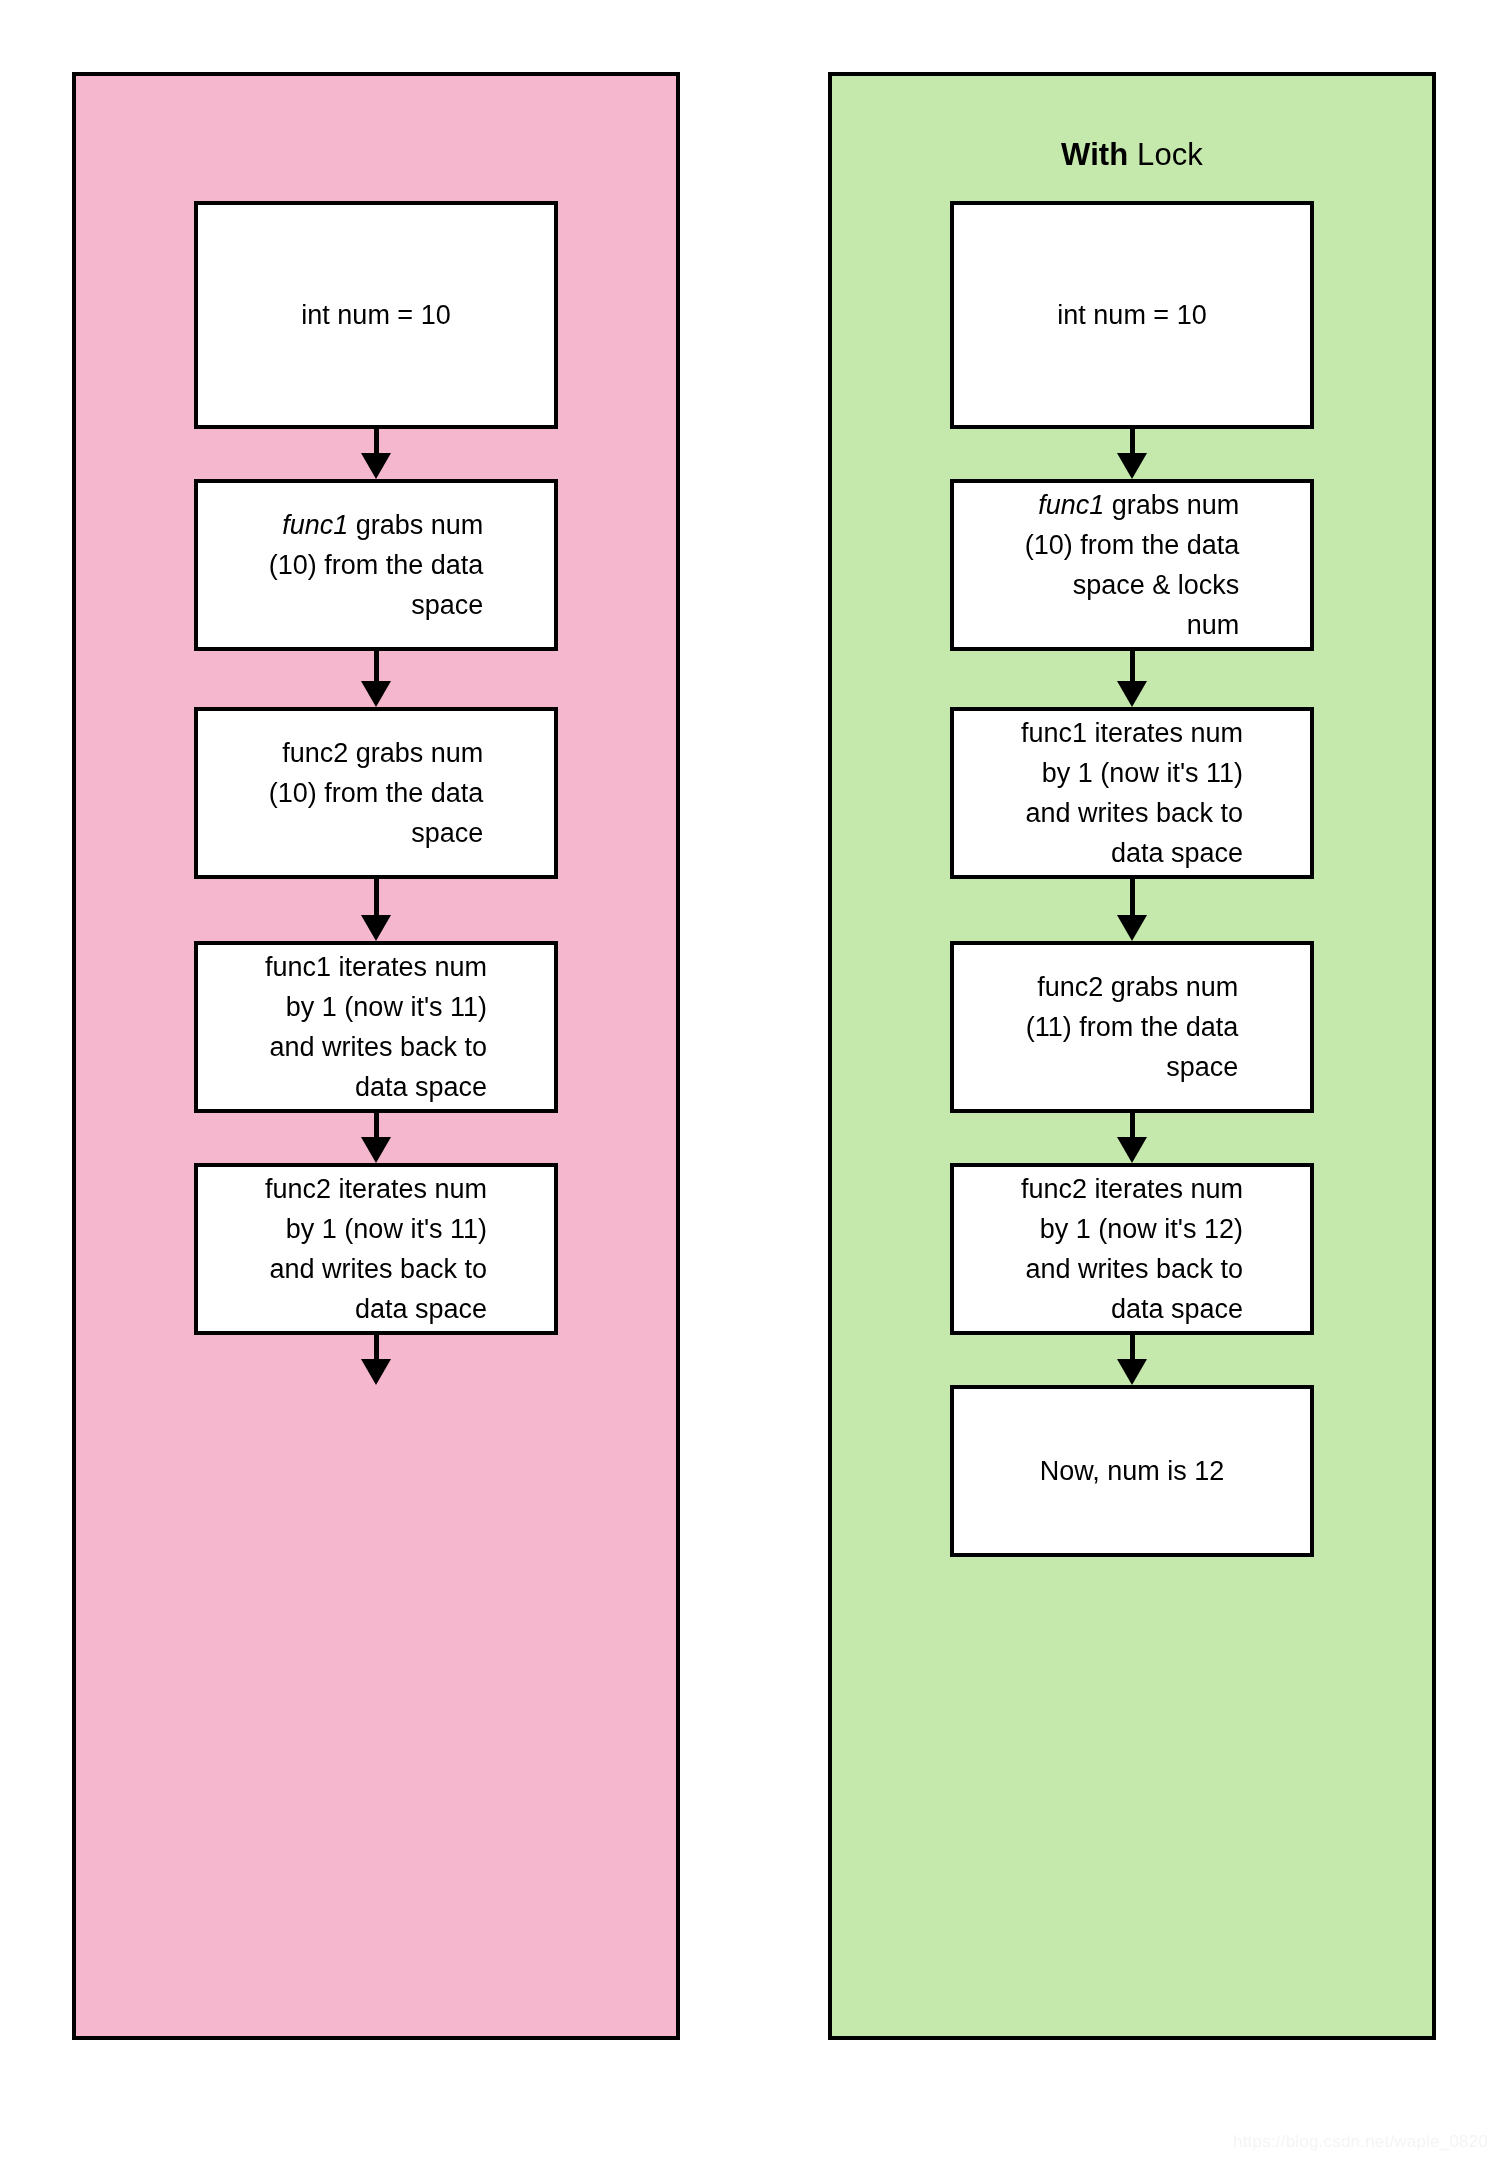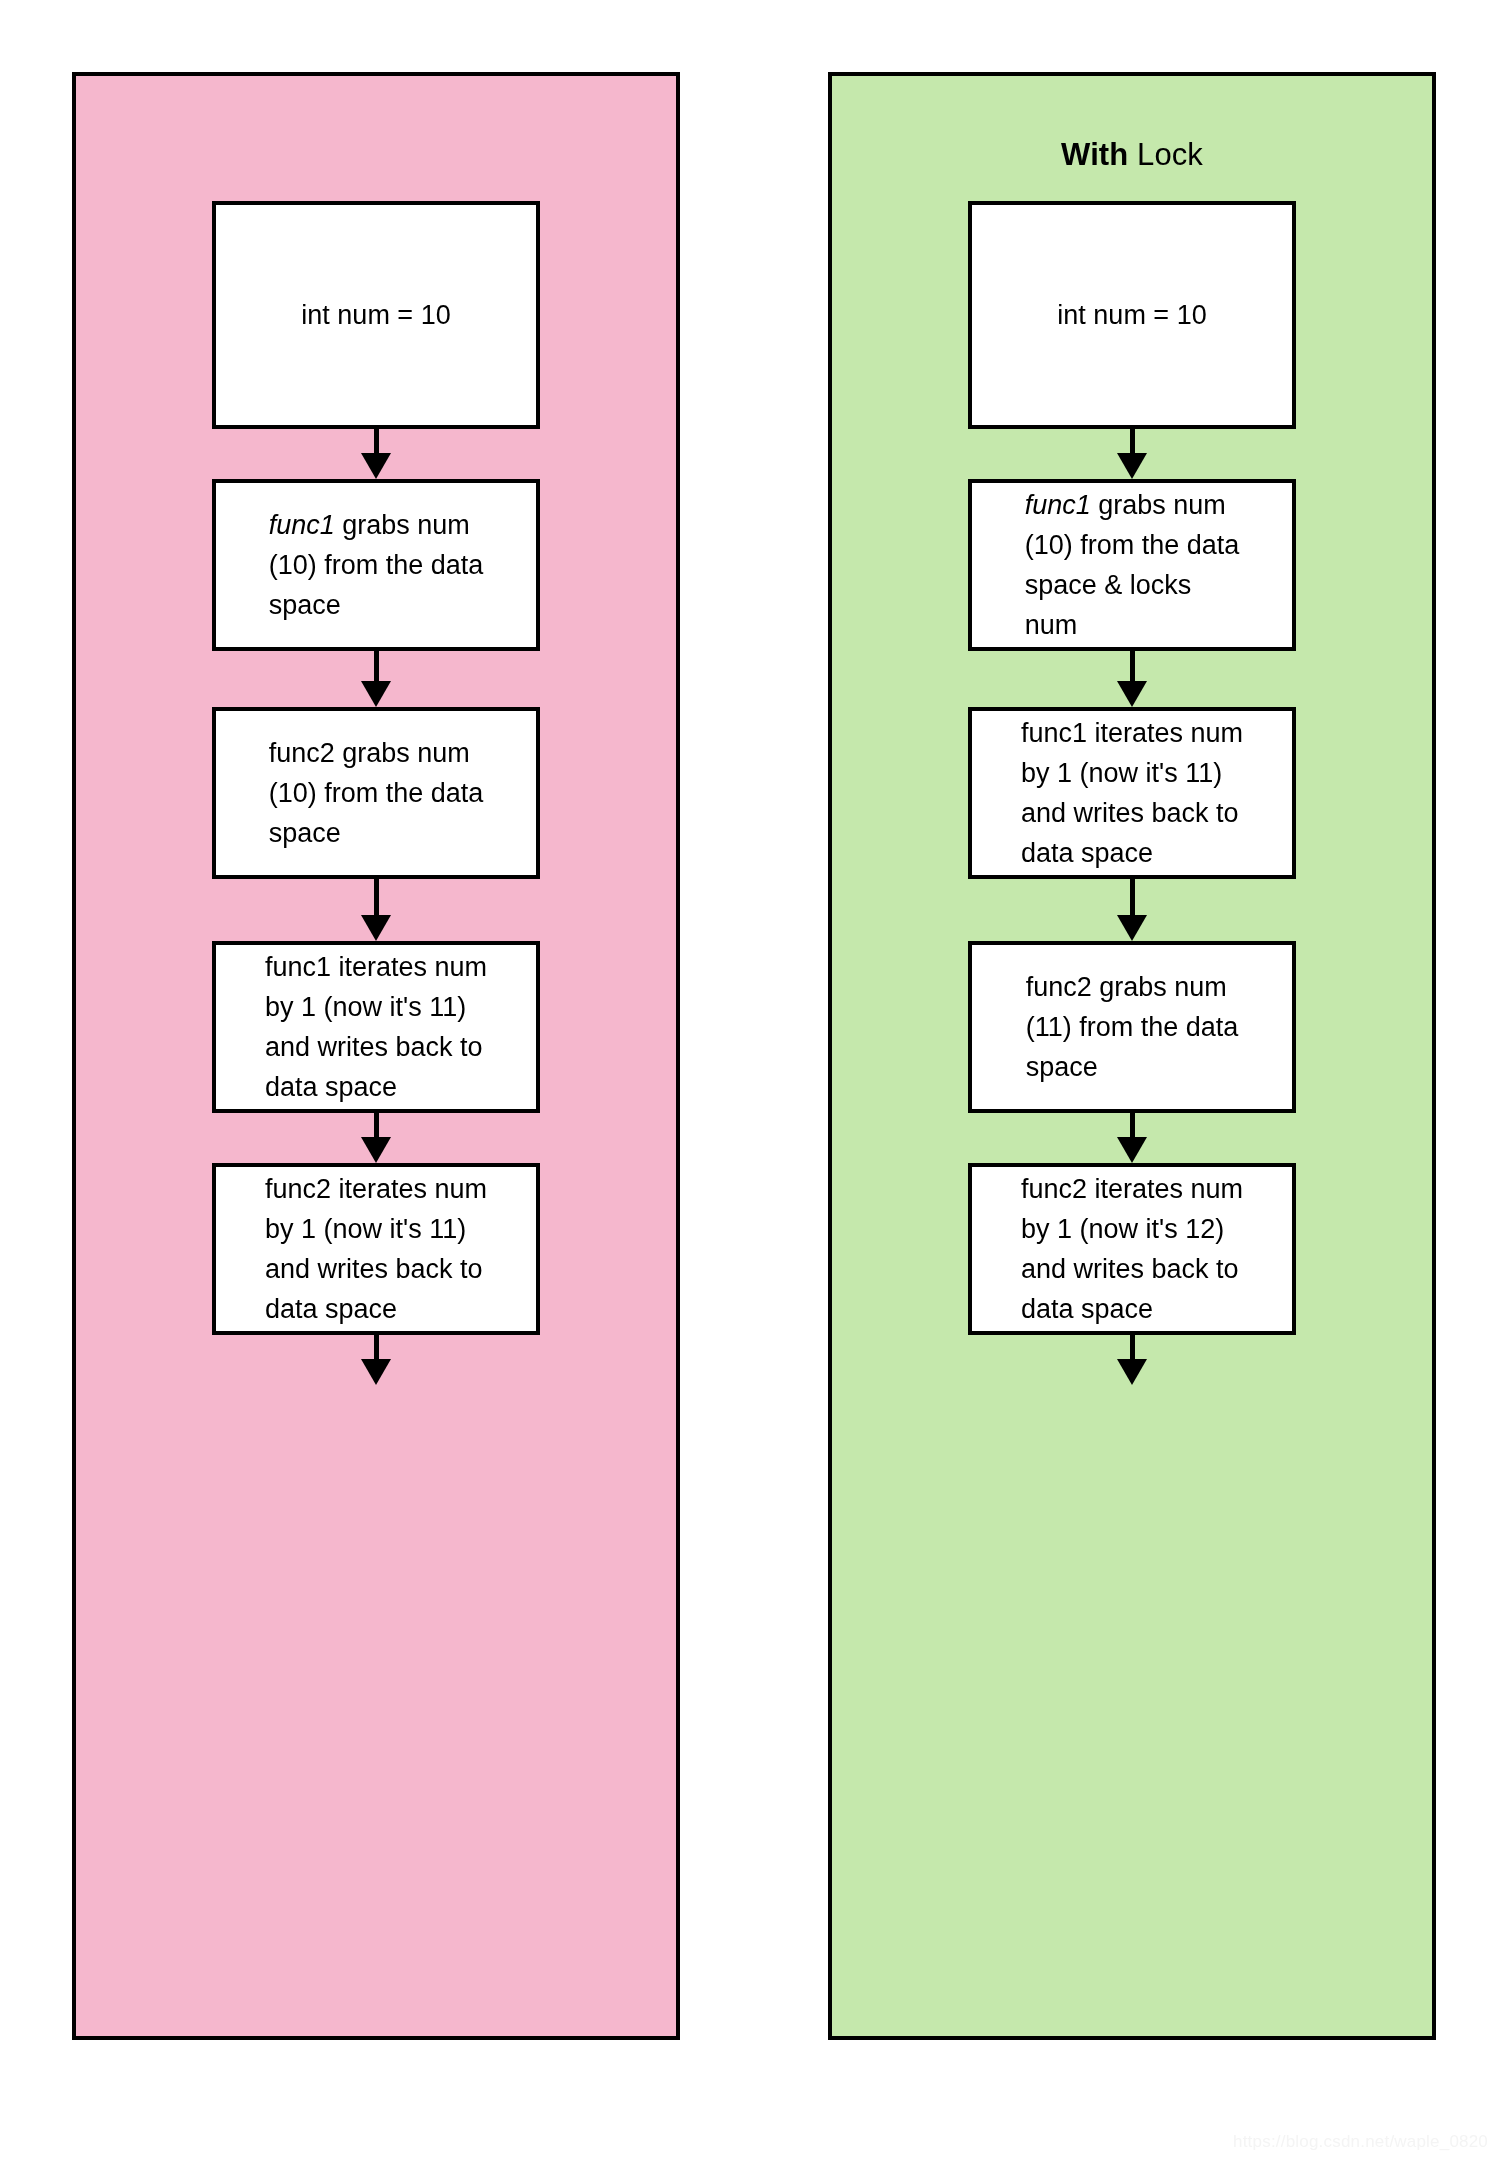--- a/index.html
+++ b/index.html
@@ -52,29 +52,29 @@
   
   .flow {
     position: absolute;
     left: 0;
     top: 125px;
     width: 100%;
   }
 
   .node {
     position: relative;
-    width: 328px;
+    width: 364px;
     margin: 0 auto;
     background: #ffffff;
     border: 4px solid #000000;
     box-sizing: border-box;
     display: flex;
     align-items: center;
     justify-content: center;
-    text-align: left;
+    text-align: right;
     font-size: 27px;
     line-height: 40px;
     color: #000000;
   }
   .node .node-text {
     display: block;
     padding: 0 12px;
     white-space: pre-line;
   }
   .node em { font-style: italic; }
@@ -248,19 +248,22 @@
 by 1 (now it's 12)
 and writes back to
 data space</span>
       </div>
 
       <div class="connector gap-50">
         <div class="shaft"></div>
         <div class="head"></div>
       </div>
 
+      <div class="node h-172">
+        <span class="node-text">Now, num is 12</span>
+      </div>
 
     </div>
   </div>
 
   <div class="watermark">https://blog.csdn.net/waple_0820</div>
 
 </div>
 
 </body></html>

